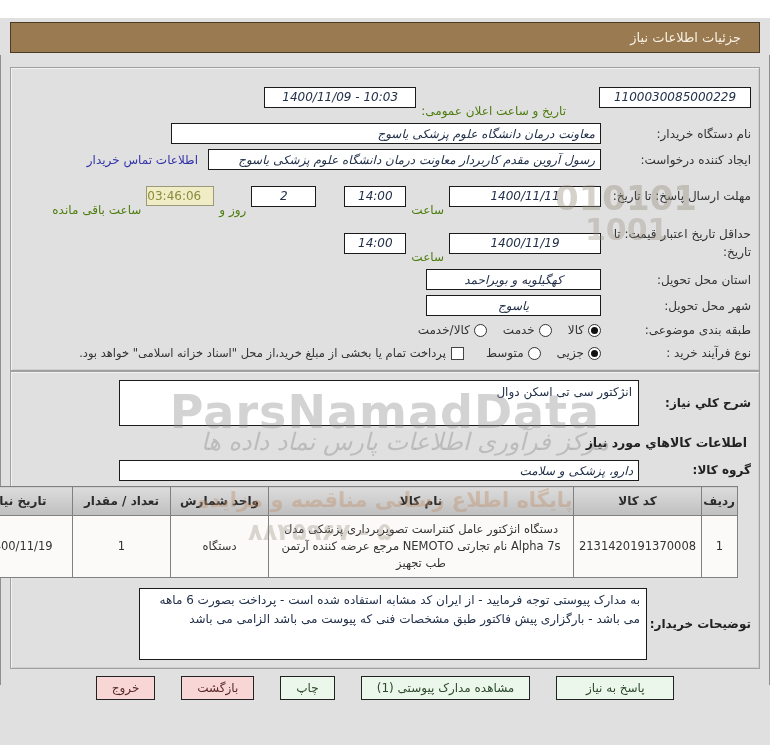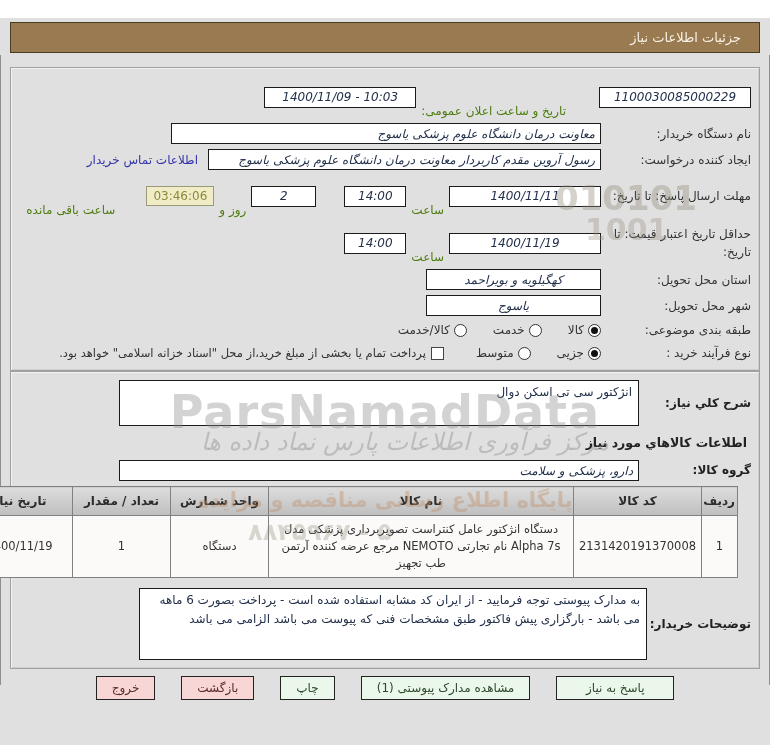--- a/index.html
+++ b/index.html
@@ -51,36 +51,36 @@
   }
   .center { text-align: center; }
   .w152 { width: 152px; } .w62 { width: 62px; text-align: center; }
   .w65 { width: 65px; text-align: center; } .w175 { width: 175px; }
   .w430 { width: 430px; } .w393 { width: 393px; }
   .gap6 { width: 6px; flex: none; } .gap28 { width: 28px; flex: none; }
   .mid-label { padding: 0 5px; color: #4d7c0f; flex: none; margin-top: 28px; }
   .countdown {
     display: inline-block; width: 68px; height: 20px; line-height: 19px;
     background: #f0edc6; border: 1px solid #9a9a7a; color: #8a8a3c;
-    text-align: center; font-size: 12px; flex: none; margin-left: 26px;
+    text-align: left; font-size: 12px; flex: none;
   }
   .link { color: #3333aa; margin-right: 10px; cursor: pointer; white-space: nowrap; }
   .radio {
     width: 13px; height: 13px; border: 1px solid #333; border-radius: 50%;
     background: #fff; display: inline-block; flex: none; position: relative; margin-left: 4px;
   }
   .radio.on::after {
     content: ""; position: absolute; top: 2px; left: 2px; width: 7px; height: 7px;
     border-radius: 50%; background: #111;
   }
   .checkbox {
     width: 13px; height: 13px; border: 1px solid #444; background: #fff;
     display: inline-block; flex: none; margin-left: 5px;
   }
-  .opt { display: flex; align-items: center; margin-left: 26px; }
+  .opt { display: flex; align-items: center; margin-left: 16px; }
   .opt-label { color: #333; }
   .small-note { font-size: 11.5px; color: #333; }
   .textbox {
     background: #fff; border: 1px solid #1b1b1b; color: #22304a;
     padding: 2px 6px; line-height: 1.55; overflow: hidden;
   }
   .desc-box { width: 520px; height: 46px; }
   .notes-box { width: 508px; height: 72px; font-size: 12px; }
   .section-title { font-weight: bold; color: #222; margin: 9px 4px 10px; font-size: 12.5px; }
   .items-table {

